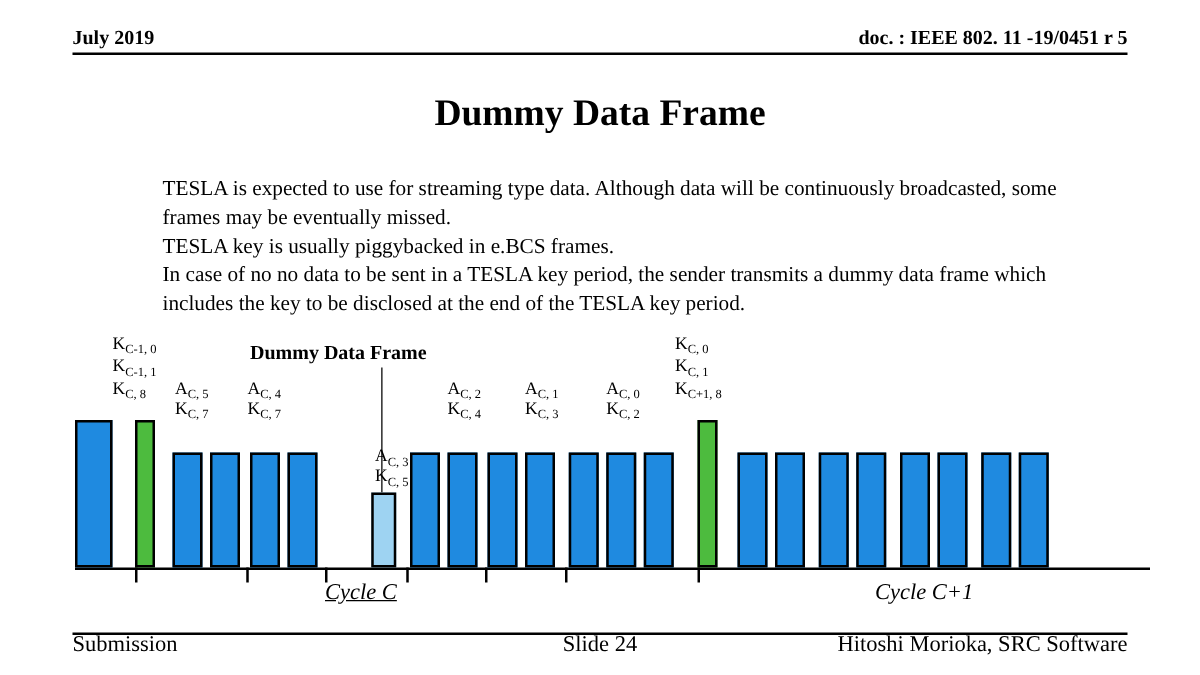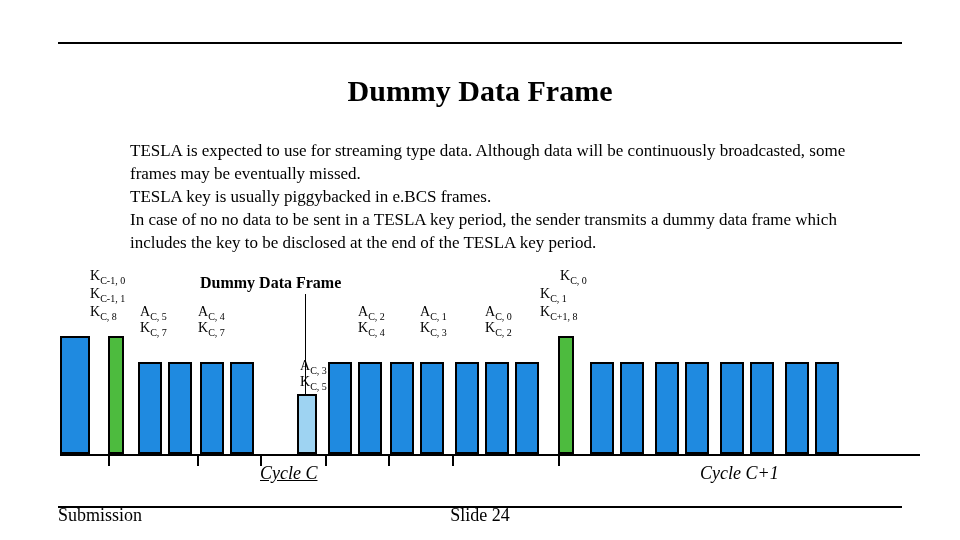--- a/index.html
+++ b/index.html
@@ -23,20 +23,24 @@
   .lbl { position: absolute; font-size: 14px; white-space: nowrap; }
   .sub { font-size: 10px; vertical-align: sub; }
   .ital { font-style: italic; font-size: 18px; }
   .dummy-lbl { position: absolute; font-weight: bold; font-size: 16px; }
   .dummy-line { position: absolute; border-left: 1px solid #000; }
 </style>
 </head>
 <body>
 <div class="page">
 
+  <div class="hdr">
+    <span>July 2019</span>
+    <span>doc. : IEEE 802. 11 -19/0451 r 5</span>
+  </div>
   <div class="hdr-rule"></div>
 
   <div class="title">Dummy Data Frame</div>
 
   <div class="para" id="para">TESLA is expected to use for streaming type data. Although data will be continuously broadcasted, some frames may be eventually missed.<br>TESLA key is usually piggybacked in e.BCS frames.<br>In case of no no data to be sent in a TESLA key period, the sender transmits a dummy data frame which includes the key to be disclosed at the end of the TESLA key period.</div>
 
   <div class="diagram">
 
     <div class="lbl" style="left:30px; top:0;">
       <span>K</span><span class="sub">C-1, 0</span>
@@ -44,21 +48,21 @@
     <div class="lbl" style="left:30px; top:18px;">
       <span>K</span><span class="sub">C-1, 1</span>
     </div>
     <div class="lbl" style="left:30px; top:36px;">
       <span>K</span><span class="sub">C, 8</span>
     </div>
 
     <div class="dummy-lbl" style="left:140px; top:6px;">Dummy Data Frame</div>
     <div class="dummy-line" style="left:245px; top:26px; height:100px;"></div>
 
-    <div class="lbl" style="left:480px; top:0;margin-left:20px;">
+    <div class="lbl" style="left:480px; top:0;">
       <span>K</span><span class="sub">C, 0</span>
     </div>
     <div class="lbl" style="left:480px; top:18px;">
       <span>K</span><span class="sub">C, 1</span>
     </div>
     <div class="lbl" style="left:480px; top:36px;">
       <span>K</span><span class="sub">C+1, 8</span>
     </div>
 
     <div class="lbl" style="left:80px; top:36px;"><span>A</span><span class="sub">C, 5</span></div>
@@ -120,14 +124,15 @@
     </div>
 
     <div class="lbl ital" style="left:200px; top:195px;text-decoration:underline;">Cycle  C</div>
     <div class="lbl ital" style="left:640px; top:195px;">Cycle  C+1</div>
   </div>
 
   <div class="ftr-rule"></div>
   <div class="ftr">
     <span>Submission</span>
     <span class="mid">Slide 24</span>
+    <span>Hitoshi Morioka, SRC Software</span>
   </div>
 </div>
 
 </body></html>

